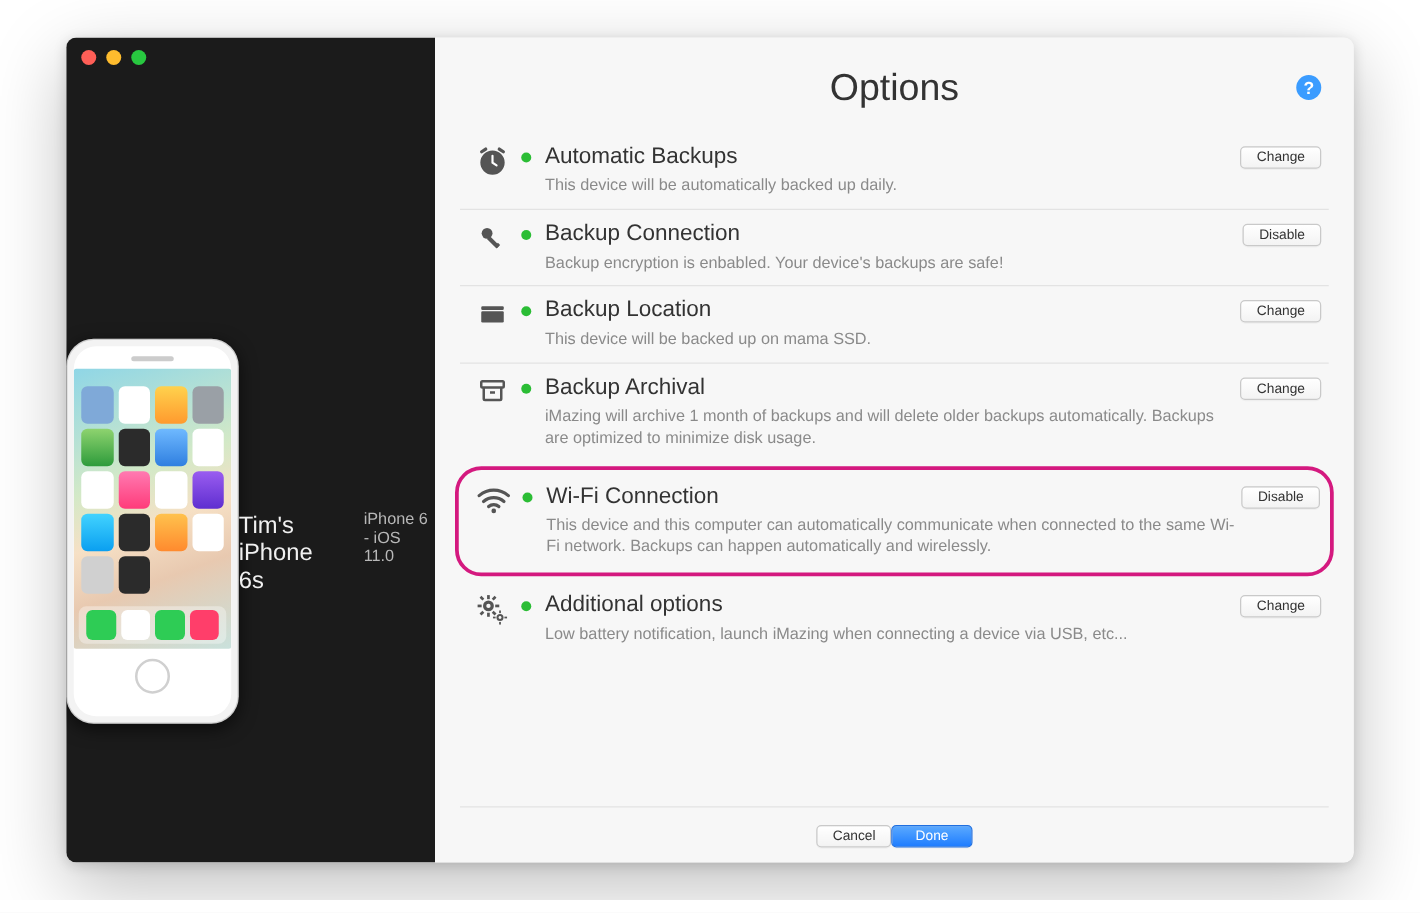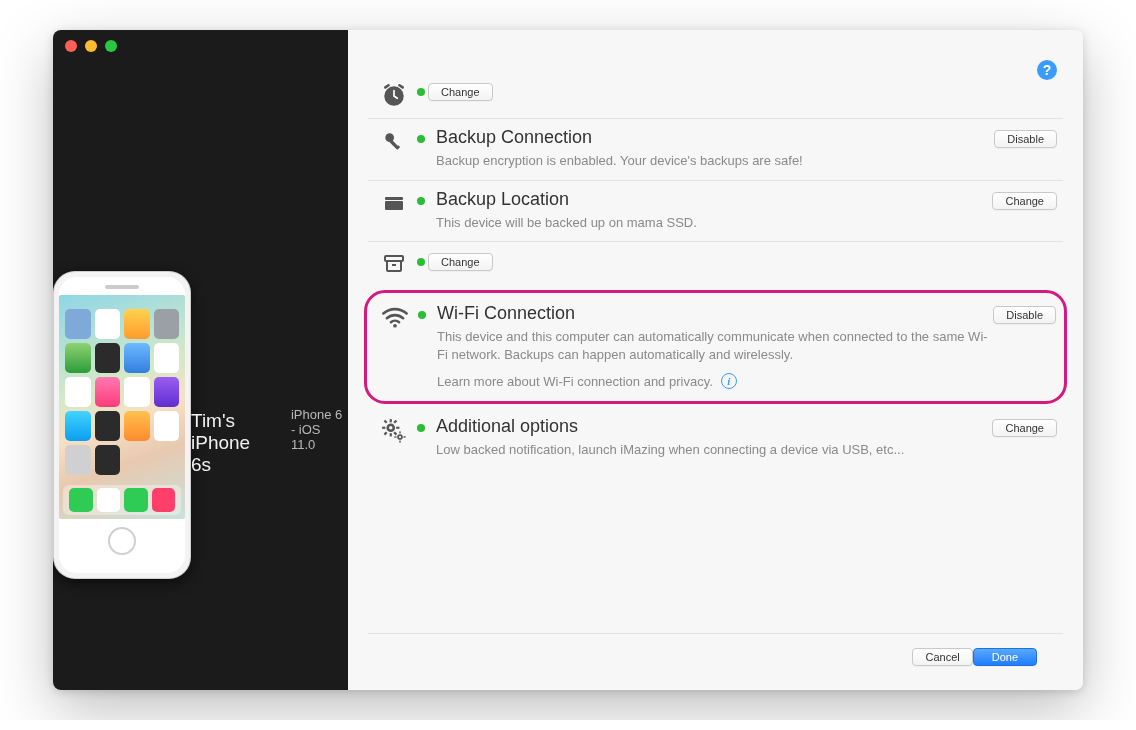--- a/index.html
+++ b/index.html
@@ -175,23 +175,23 @@
   .opt.highlight {
     border: 3px solid #d4197f;
     border-radius: 21px;
     padding: 10px 8px 12px 8px;
     margin: 4px -4px;
   }
   .opt.highlight + .opt { border-top: none; }
 
   .footer {
     margin-top: auto;
-    padding: 14px 26px 24px 26px;
-    display: flex;
-    justify-content: flex-end;
+    padding: 14px 26px 12px 26px;
+    display: flex;
+    justify-content: center;
     border-top: 1px solid #e3e3e3;
     margin-left: 20px; margin-right: 20px;
   }
 
   svg { display: block; }
 </style>
 </head>
 <body>
 
 <div class="window">
@@ -237,38 +237,43 @@
         </div>
         <div class="home-btn"></div>
       </div>
     </div>
     <div class="device-name">Tim's iPhone 6s</div>
     <div class="device-sub">iPhone 6 - iOS 11.0</div>
   </aside>
 
   <main class="main">
     <header class="header">
+      <h1>Options</h1>
       <div class="help-icon">?</div>
     </header>
 
     <div class="rows">
 
       <div class="opt">
         <div class="opt-icon">
           <svg width="26" height="26" viewBox="0 0 24 24" fill="#555">
               <circle cx="12" cy="13" r="8" fill="none" stroke="#555" stroke-width="2"></circle>
               <path d="M12 9v4l3 2" stroke="#555" stroke-width="2" fill="none" stroke-linecap="round"></path>
               <circle cx="12" cy="13" r="8" fill="#555"></circle>
               <path d="M12 8v5l3 2" stroke="#fff" stroke-width="1.6" fill="none" stroke-linecap="round"></path>
               <path d="M4 5l3-2M20 5l-3-2" stroke="#555" stroke-width="2.4" stroke-linecap="round"></path>
             </svg>
         </div>
         <div class="status-dot">
             <span class="d"></span>
           </div>
+        <div class="opt-body">
+          <div class="opt-title">Automatic Backups</div>
+          <div class="opt-desc">This device will be automatically backed up daily.</div>
+        </div>
         <div class="opt-action">
           <button class="mac-btn">Change</button>
         </div>
       </div>
 
       <div class="opt">
         <div class="opt-icon">
           <svg width="26" height="26" viewBox="0 0 24 24" fill="#555">
               <circle cx="8" cy="8" r="4"></circle>
               <rect x="10" y="10" width="10" height="3" transform="rotate(45 10 10)"></rect>
@@ -310,44 +315,44 @@
         <div class="opt-icon">
           <svg width="26" height="24" viewBox="0 0 24 24" fill="none" stroke="#555" stroke-width="2">
               <rect x="3" y="4" width="18" height="5" rx="1"></rect>
               <path d="M5 9v9a1 1 0 001 1h12a1 1 0 001-1V9"></path>
               <path d="M10 13h4"></path>
             </svg>
         </div>
         <div class="status-dot">
             <span class="d"></span>
           </div>
+        <div class="opt-body">
+          <div class="opt-title">Backup Archival</div>
+          <div class="opt-desc">iMazing will archive 1 month of backups and will delete older backups automatically. Backups are optimized to minimize disk usage.</div>
+        </div>
         <div class="opt-action">
           <button class="mac-btn">Change</button>
         </div>
       </div>
 
       <div class="opt highlight">
         <div class="opt-icon">
           <svg width="28" height="24" viewBox="0 0 24 20" fill="none" stroke="#555" stroke-width="2.2" stroke-linecap="round">
               <path d="M2 7c6-5 14-5 20 0"></path>
               <path d="M5 11c4.2-3.5 9.8-3.5 14 0"></path>
               <path d="M8.5 14.5c2-1.8 5-1.8 7 0"></path>
               <circle cx="12" cy="17.5" r="1.6" fill="#555" stroke="none"></circle>
             </svg>
         </div>
         <div class="status-dot">
             <span class="d"></span>
           </div>
         <div class="opt-body">
           <div class="opt-title">Wi-Fi Connection</div>
           <div class="opt-desc">This device and this computer can automatically communicate when connected to the same Wi-Fi network. Backups can happen automatically and wirelessly.</div>
-          <div class="opt-link">
-            <span>Learn more about Wi-Fi connection and privacy.</span>
-            <span class="info-i">i</span>
-          </div>
         </div>
         <div class="opt-action">
           <button class="mac-btn">Disable</button>
         </div>
       </div>
 
       <div class="opt">
         <div class="opt-icon">
           <svg width="28" height="26" viewBox="0 0 24 24" fill="#555">
               <g transform="translate(2,2)">
@@ -370,21 +375,21 @@
                 <rect x="12" y="6" width="3" height="2"></rect>
                 <circle cx="7" cy="7" r="1.6" fill="#f7f7f7"></circle>
               </g>
             </svg>
         </div>
         <div class="status-dot">
             <span class="d"></span>
           </div>
         <div class="opt-body">
           <div class="opt-title">Additional options</div>
-          <div class="opt-desc">Low backed notification, launch iMazing when connecting a device via USB, etc...</div>
+          <div class="opt-desc">Low battery notification, launch iMazing when connecting a device via USB, etc...</div>
         </div>
         <div class="opt-action">
           <button class="mac-btn">Change</button>
         </div>
       </div>
 
     </div>
 
     <div class="footer">
       <button class="mac-btn">Cancel</button>

